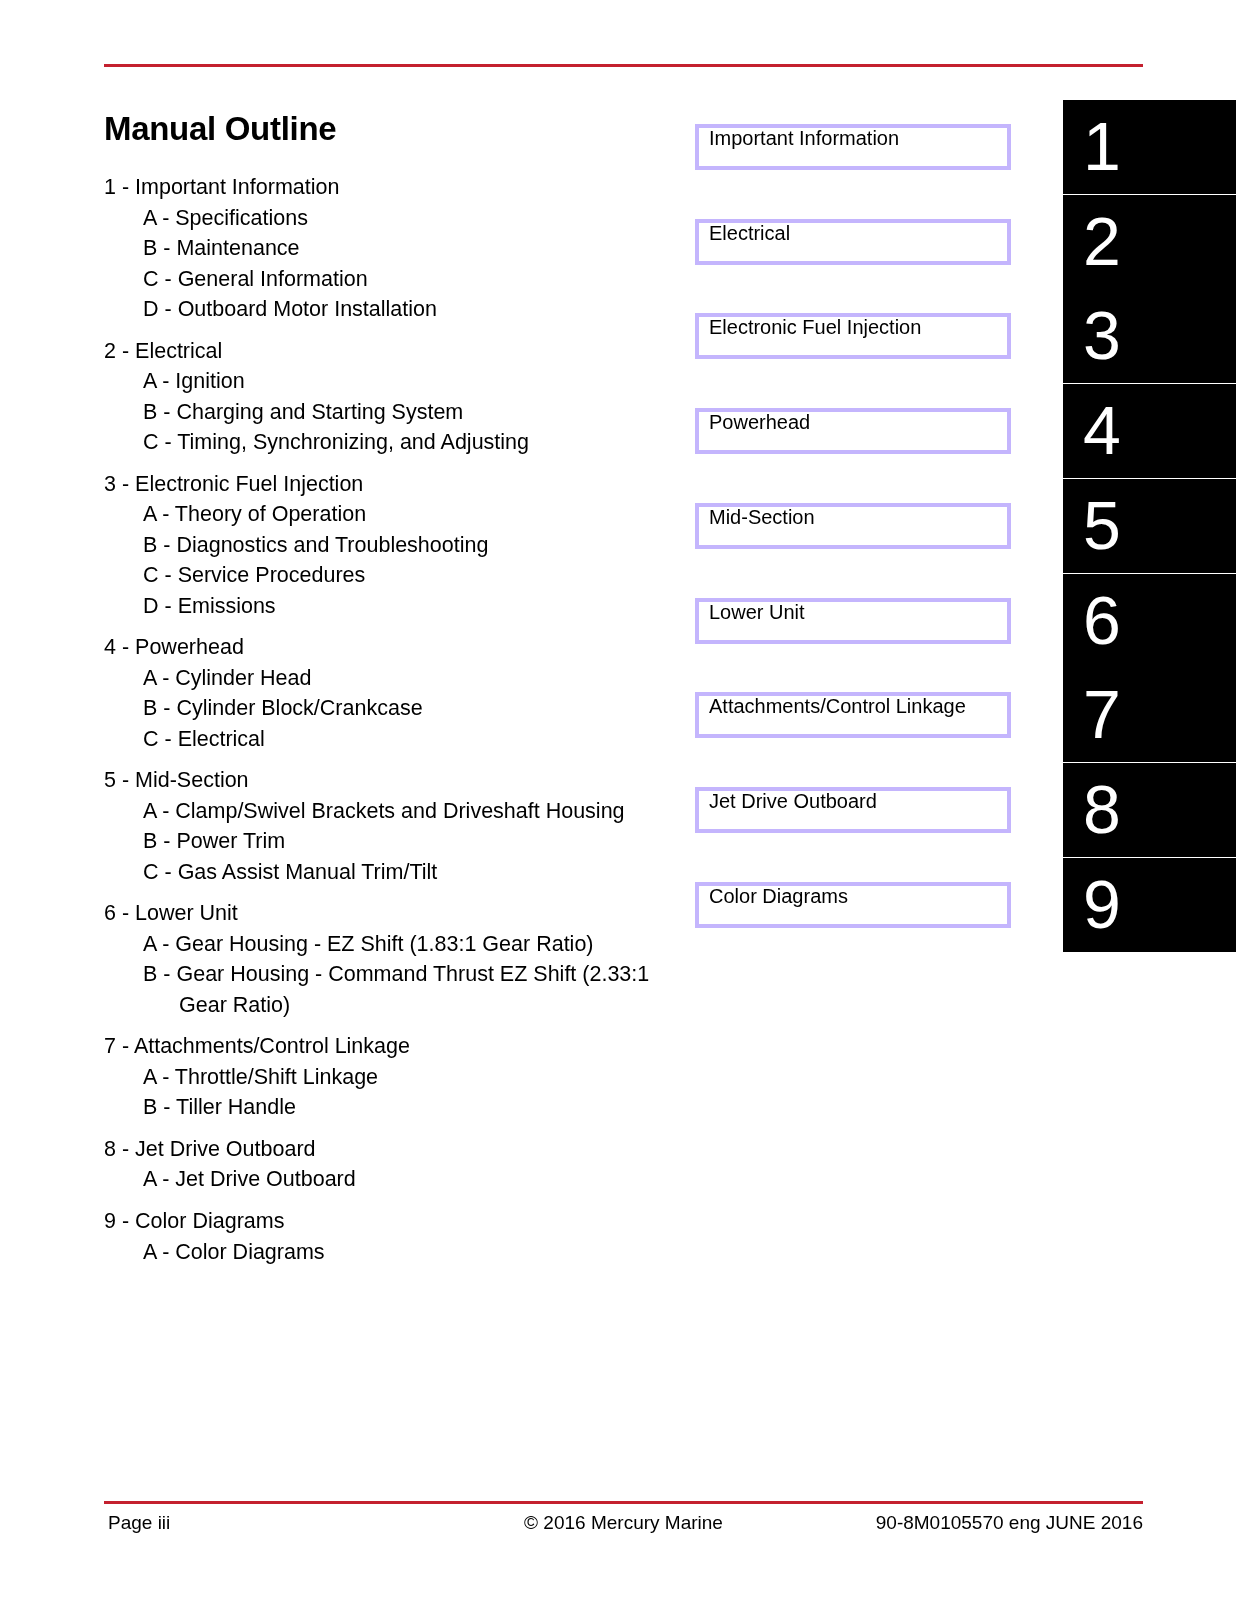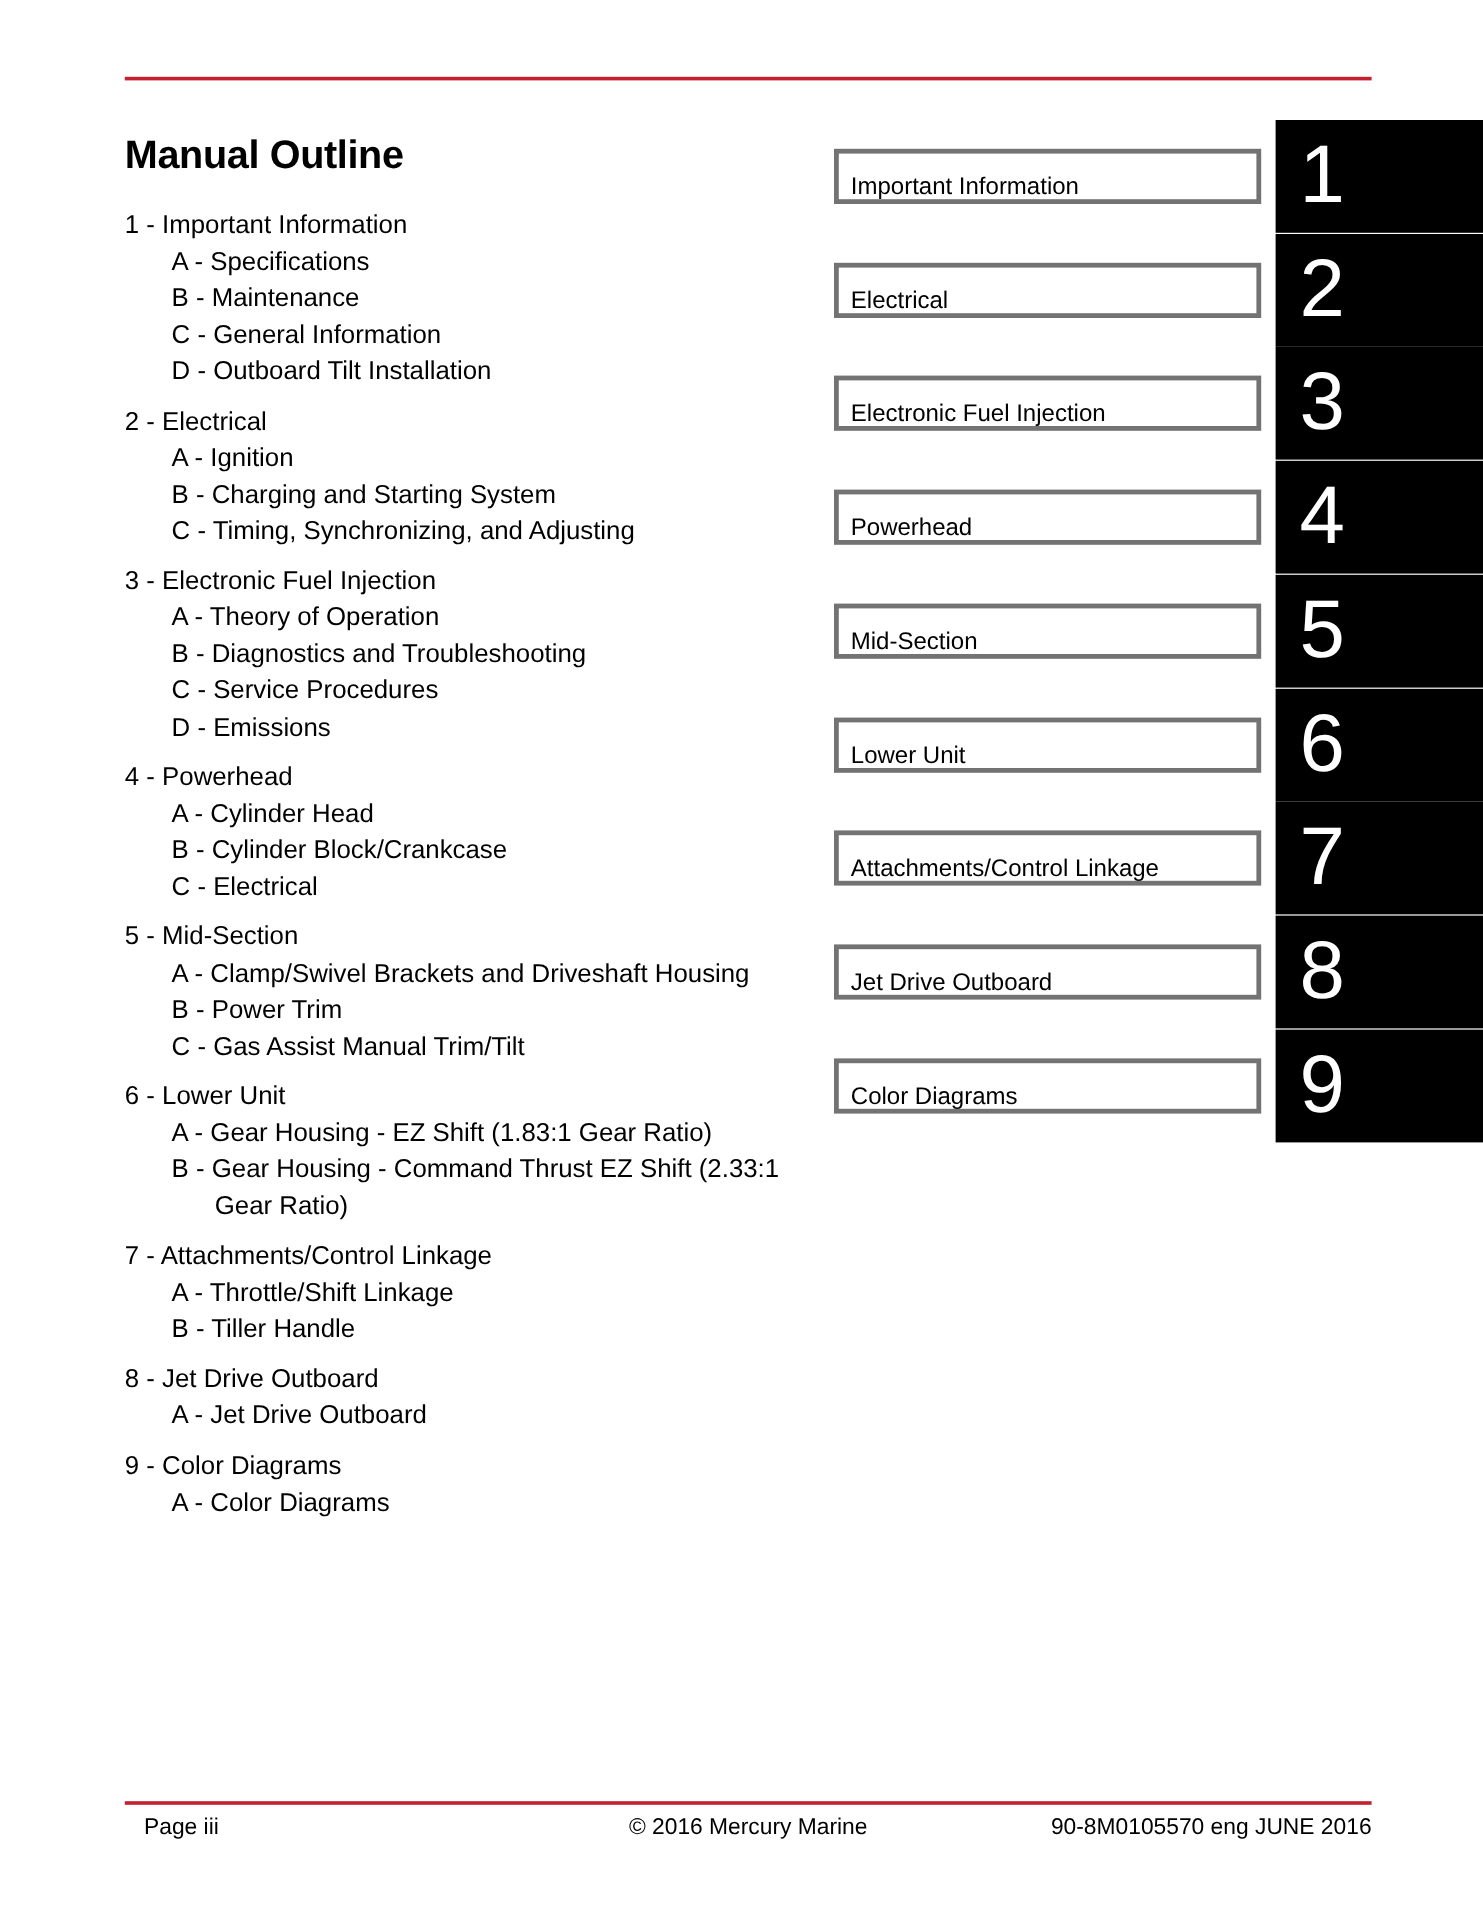--- a/index.html
+++ b/index.html
@@ -102,47 +102,47 @@
     color: #ffffff;
     font-size: 68px;
     font-weight: normal;
     line-height: 1;
     letter-spacing: -1px;
   }
   .tab-label {
     position: absolute;
     left: 0;
     top: 24px;
-    width: 356px;
+    width: 316px;
     height: 46px;
     background: #ffffff;
-    border: 4px solid #737373;
+    border: 4px solid #c4b5fd;
     box-sizing: border-box;
     display: flex;
-    align-items: flex-end;
+    align-items: flex-start;
   }
   .tab-label-text {
     padding-left: 10px;
     font-size: 20px;
     line-height: 1;
     white-space: nowrap;
   }
 
   
   .footer {
     position: absolute;
     left: 104px;
     top: 1512px;
     width: 1039px;
     height: 28px;
     font-size: 19px;
   }
   .footer-left {
     position: absolute;
-    left: 16px;
+    left: 4px;
     top: 0;
     white-space: nowrap;
   }
   .footer-center {
     position: absolute;
     left: 0;
     top: 0;
     width: 1039px;
     text-align: center;
     white-space: nowrap;
@@ -163,21 +163,21 @@
 
   <h1 class="page-title">Manual Outline</h1>
 
   <div class="outline">
       <div class="outline-section">
         <div class="section-head">1 - Important Information</div>
         <div class="section-items">
           <div class="section-item"><span>A - Specifications</span></div>
           <div class="section-item"><span>B - Maintenance</span></div>
           <div class="section-item"><span>C - General Information</span></div>
-          <div class="section-item"><span>D - Outboard Tilt Installation</span></div>
+          <div class="section-item"><span>D - Outboard Motor Installation</span></div>
         </div>
       </div>
       <div class="outline-section">
         <div class="section-head">2 - Electrical</div>
         <div class="section-items">
           <div class="section-item"><span>A - Ignition</span></div>
           <div class="section-item"><span>B - Charging and Starting System</span></div>
           <div class="section-item"><span>C - Timing, Synchronizing, and Adjusting</span></div>
         </div>
       </div>

